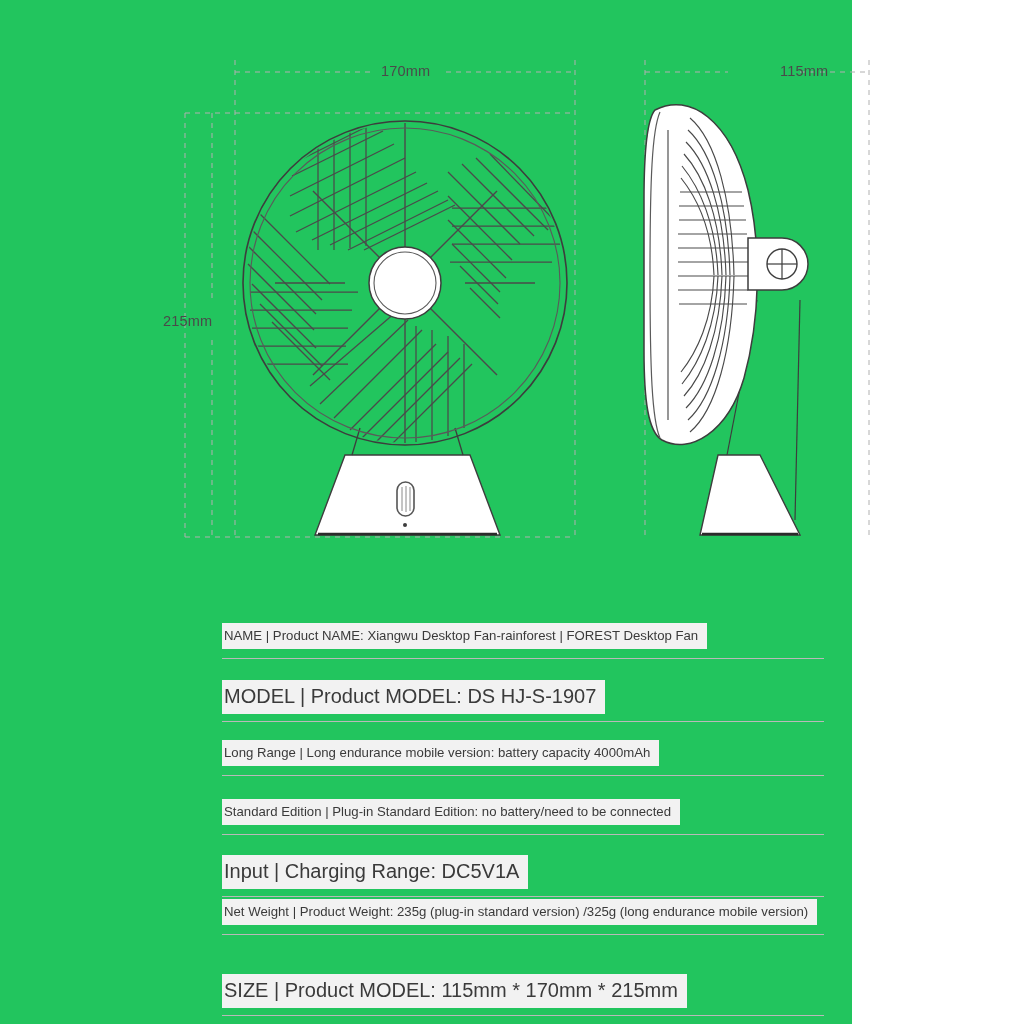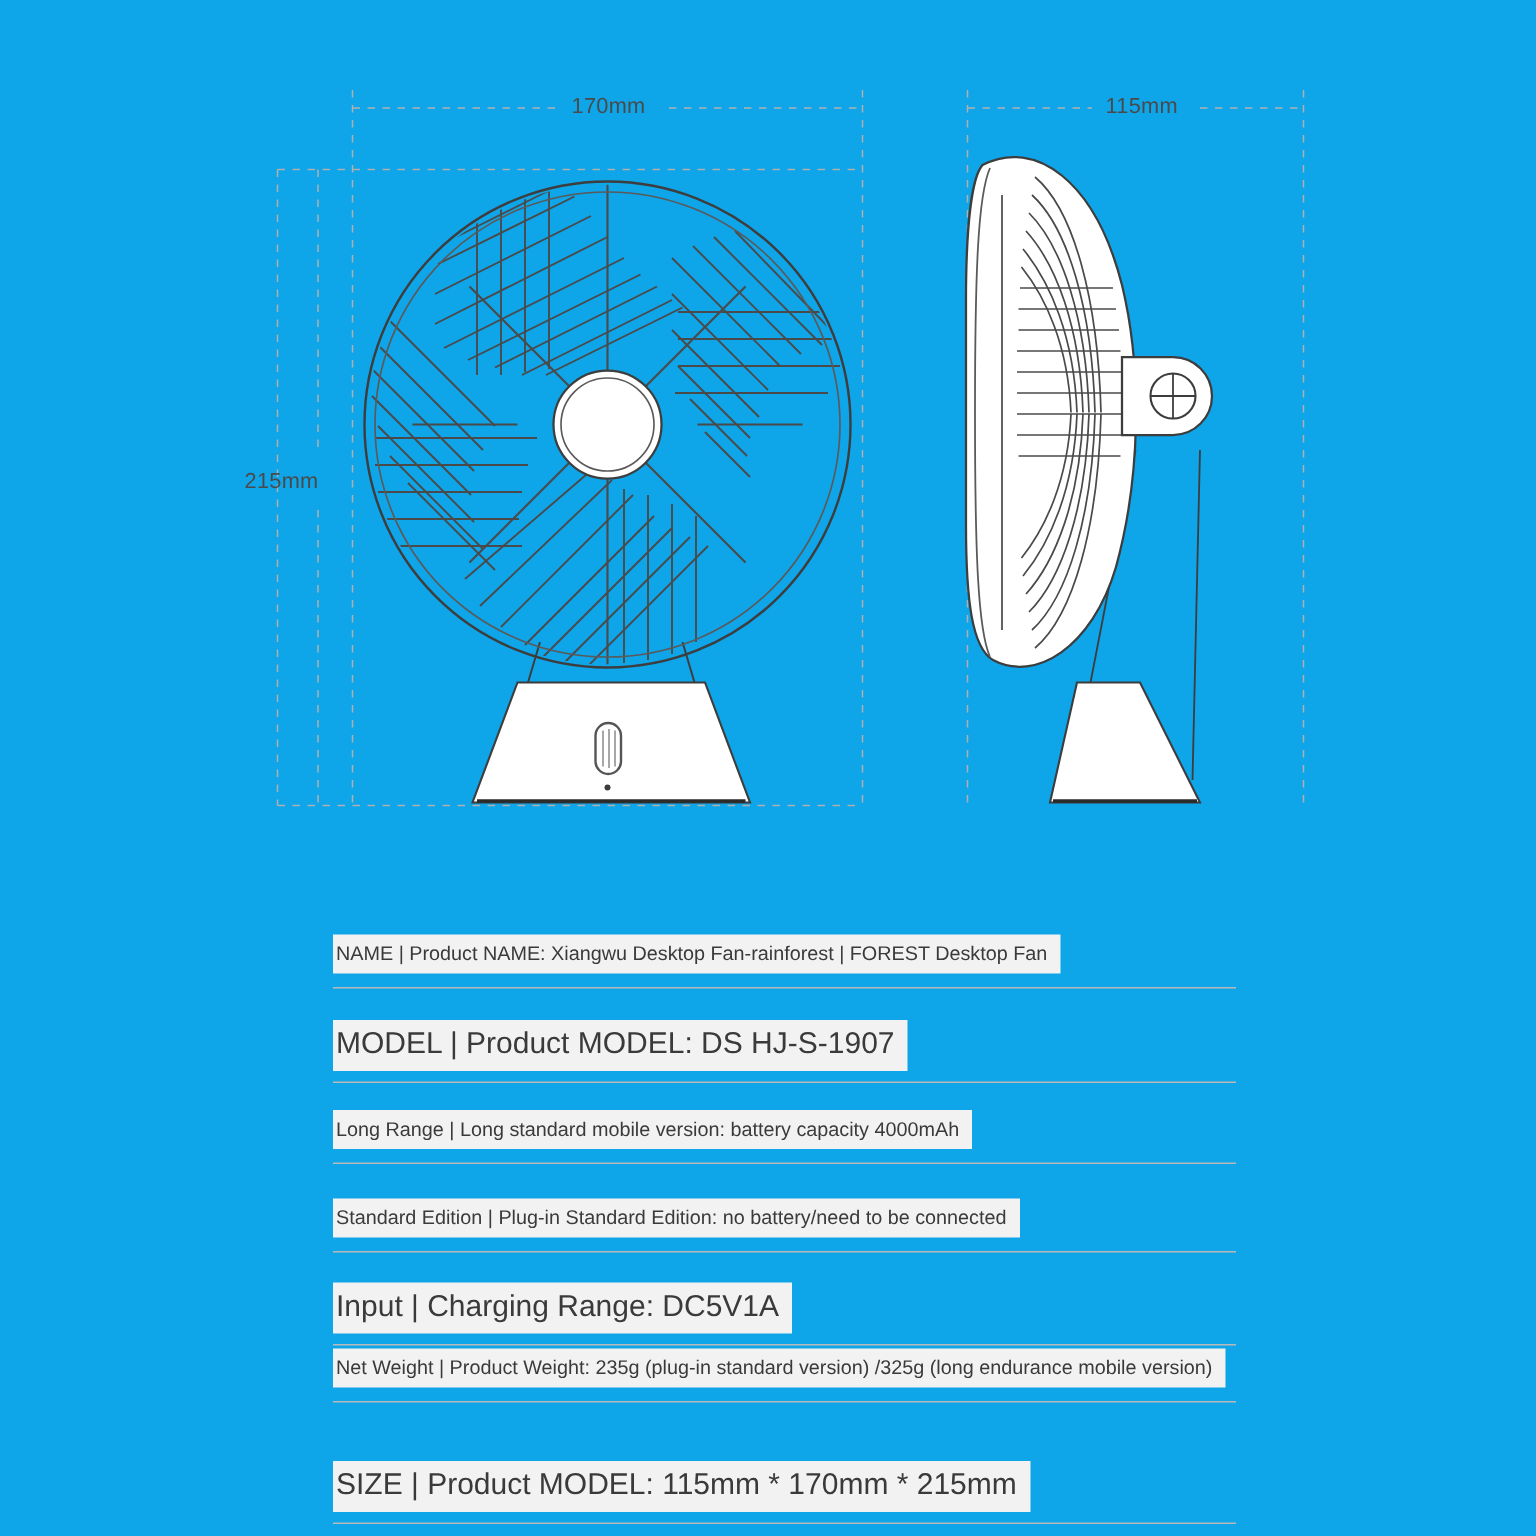--- a/index.html
+++ b/index.html
@@ -4,42 +4,42 @@
 <style>
   * { box-sizing: border-box; margin: 0; padding: 0; }
   html, body {
     width: 1024px; height: 1024px;
     background: #ffffff;
     font-family: "Liberation Sans", sans-serif;
     overflow: hidden;
   }
   #page {
     position: relative;
-    width: 1024px; height: 1024px;
-    background: #0ea5e9;
+    width: 852px; height: 1024px;
+    background: #22c55e;
   }
 
   
   #drawing {
     position: absolute;
     left: 0; top: 0;
     width: 1024px; height: 575px;
   }
   #drawing svg { display: block; }
 
   .dim-label {
     position: absolute;
     color: #4a4a4a;
     font-size: 14.5px;
     letter-spacing: .2px;
     white-space: nowrap;
     font-family: "Liberation Sans", sans-serif;
   }
   #dim-width-label  { left: 381px; top: 63px; }
-  #dim-depth-label  { left: 737px; top: 63px; }
+  #dim-depth-label  { left: 780px; top: 63px; }
   #dim-height-label { left: 163px; top: 313px; text-align: right; }
 
   
   #specs {
     position: absolute;
     left: 0; top: 575px;
     width: 1024px; height: 449px;
   }
   .spec-row {
     position: absolute;
@@ -265,21 +265,21 @@
       <span class="spec-text">NAME | Product NAME: Xiangwu Desktop Fan-rainforest | FOREST Desktop Fan</span>
       <div class="spec-rule" style="top:35px"></div>
     </div>
 
     <div class="spec-row sz-lg" style="top:105px">
       <span class="spec-text">MODEL | Product MODEL: DS HJ-S-1907</span>
       <div class="spec-rule" style="top:41px"></div>
     </div>
 
     <div class="spec-row sz-sm" style="top:165px">
-      <span class="spec-text">Long Range | Long standard mobile version: battery capacity 4000mAh</span>
+      <span class="spec-text">Long Range | Long endurance mobile version: battery capacity 4000mAh</span>
       <div class="spec-rule" style="top:35px"></div>
     </div>
 
     <div class="spec-row sz-sm" style="top:224px">
       <span class="spec-text">Standard Edition | Plug-in Standard Edition: no battery/need to be connected</span>
       <div class="spec-rule" style="top:35px"></div>
     </div>
 
     <div class="spec-row sz-lg" style="top:280px">
       <span class="spec-text">Input | Charging Range: DC5V1A</span>

